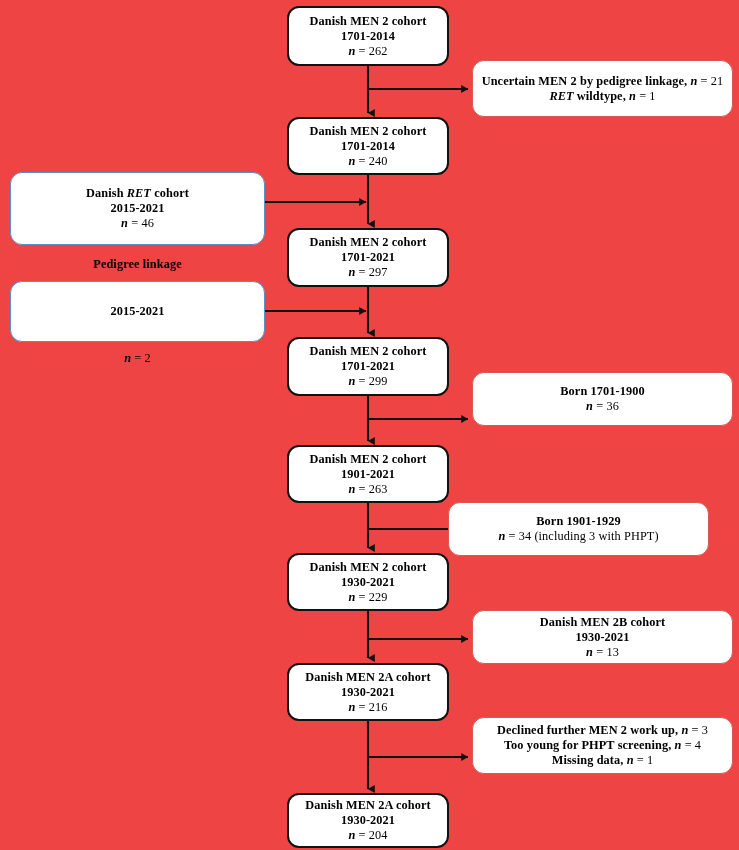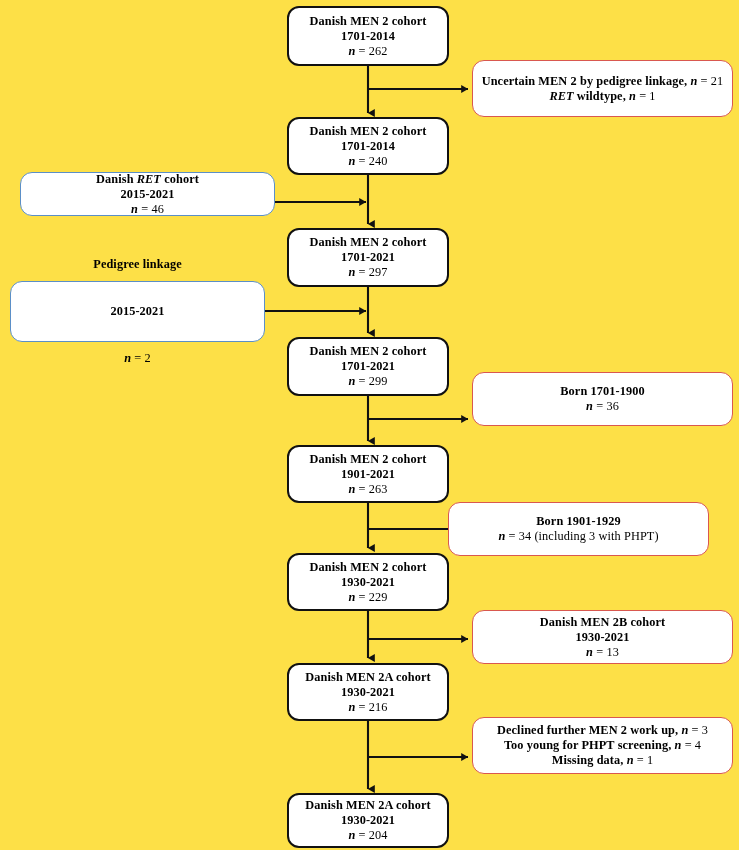--- a/index.html
+++ b/index.html
@@ -5,21 +5,21 @@
 <style>
   html, body {
     margin: 0;
     padding: 0;
     background: #ffffff;
   }
   #flow-root {
     position: relative;
     width: 739px;
     height: 850px;
-    background: #fde047;
+    background: #ef4444;
     font-family: "Liberation Serif", "DejaVu Serif", serif;
     overflow: hidden;
   }
   svg#flow-svg {
     position: absolute;
     left: 0;
     top: 0;
     width: 739px;
     height: 850px;
     display: block;
@@ -164,21 +164,21 @@
     <div class="node-line">1930-2021</div>
     <div class="node-line"><span class="n-italic">n</span><span class="num"> = 13</span></div>
   </div>
 
   <div class="node-box node-excl" style="left:472px; top:717px; width:261px; height:57px;">
     <div class="node-line"><span>Declined further MEN 2 work up, </span><span class="n-italic">n</span><span class="num"> = 3</span></div>
     <div class="node-line"><span>Too young for PHPT screening, </span><span class="n-italic">n</span><span class="num"> = 4</span></div>
     <div class="node-line"><span>Missing data, </span><span class="n-italic">n</span><span class="num"> = 1</span></div>
   </div>
 
-  <div class="node-box node-add" style="left:20px; top:172px; width:255px; height:44px;">
+  <div class="node-box node-add" style="left:10px; top:172px; width:255px; height:73px;">
     <div class="node-line"><span>Danish </span><span class="n-italic">RET</span><span> cohort</span></div>
     <div class="node-line">2015-2021</div>
     <div class="node-line"><span class="n-italic">n</span> <span class="num">= 46</span></div>
   </div>
 
   <div class="node-box node-add" style="left:10px; top:281px; width:255px; height:61px;gap:32px;">
     <div class="node-line"><span>Pedigree linkage</span></div>
     <div class="node-line">2015-2021</div>
     <div class="node-line"><span class="n-italic">n</span> <span class="num">= 2</span></div>
   </div>

